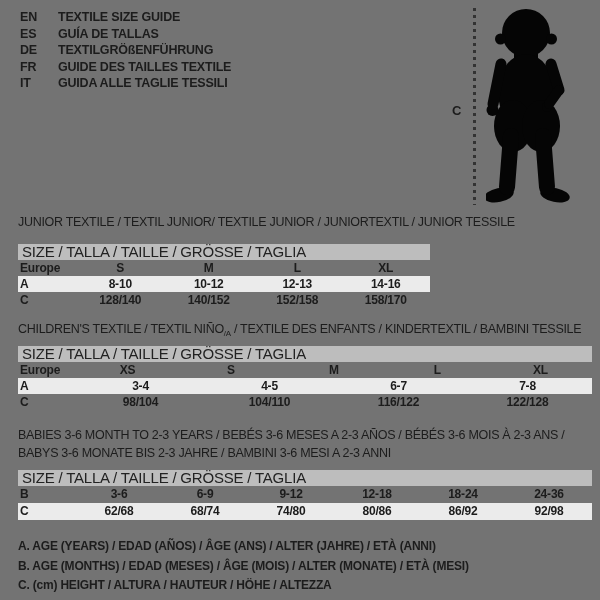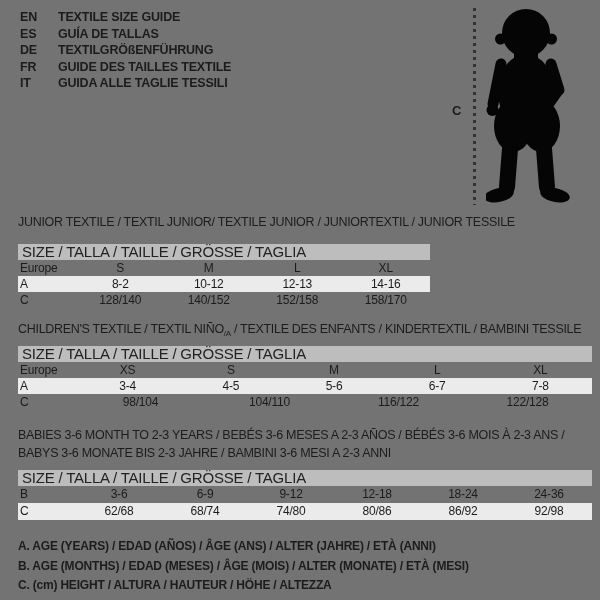--- a/index.html
+++ b/index.html
@@ -23,21 +23,21 @@
   .sec-title .subscript{font-size:8px;vertical-align:-3px;}
   .two-line{line-height:18px;}
 
   
   .sizetable{position:absolute;left:18px;font-size:12px;letter-spacing:-0.2px;}
   .t1{top:244px;width:412px;}
   .t2{top:346px;width:574px;}
   .t3{top:470px;width:574px;}
   .sizebar{height:16px;line-height:16px;background:#bdbdbd;padding-left:4px;
            font-size:15px;color:#222;}
-  .trow{display:flex;height:16px;line-height:16px;}
+  .trow{display:flex;height:16px;line-height:16px;font-weight:bold;}
   .t3 .trow{height:17px;line-height:17px;}
   .trow.alt{background:#ebebeb;}
   .tlabel{width:56px;flex:0 0 56px;padding-left:2px;text-align:left;}
   .tcell{flex:1;text-align:center;}
 
   
   .footnotes{position:absolute;left:18px;top:537px;font-weight:700;font-size:12px;
              line-height:19.5px;letter-spacing:-0.2px;}
 </style>
 </head>
@@ -102,21 +102,21 @@
     <div>
         <div class="trow">
           <div class="tlabel">Europe</div>
           <div class="tcell">S</div>
           <div class="tcell">M</div>
           <div class="tcell">L</div>
           <div class="tcell">XL</div>
         </div>
         <div class="trow alt">
           <div class="tlabel">A</div>
-          <div class="tcell">8-2</div>
+          <div class="tcell">8-10</div>
           <div class="tcell">10-12</div>
           <div class="tcell">12-13</div>
           <div class="tcell">14-16</div>
         </div>
         <div class="trow">
           <div class="tlabel">C</div>
           <div class="tcell">128/140</div>
           <div class="tcell">140/152</div>
           <div class="tcell">152/158</div>
           <div class="tcell">158/170</div>
@@ -135,21 +135,20 @@
           <div class="tcell">XS</div>
           <div class="tcell">S</div>
           <div class="tcell">M</div>
           <div class="tcell">L</div>
           <div class="tcell">XL</div>
         </div>
         <div class="trow alt">
           <div class="tlabel">A</div>
           <div class="tcell">3-4</div>
           <div class="tcell">4-5</div>
-          <div class="tcell">5-6</div>
           <div class="tcell">6-7</div>
           <div class="tcell">7-8</div>
         </div>
         <div class="trow">
           <div class="tlabel">C</div>
           <div class="tcell">98/104</div>
           <div class="tcell">104/110</div>
           <div class="tcell">116/122</div>
           <div class="tcell">122/128</div>
         </div>

